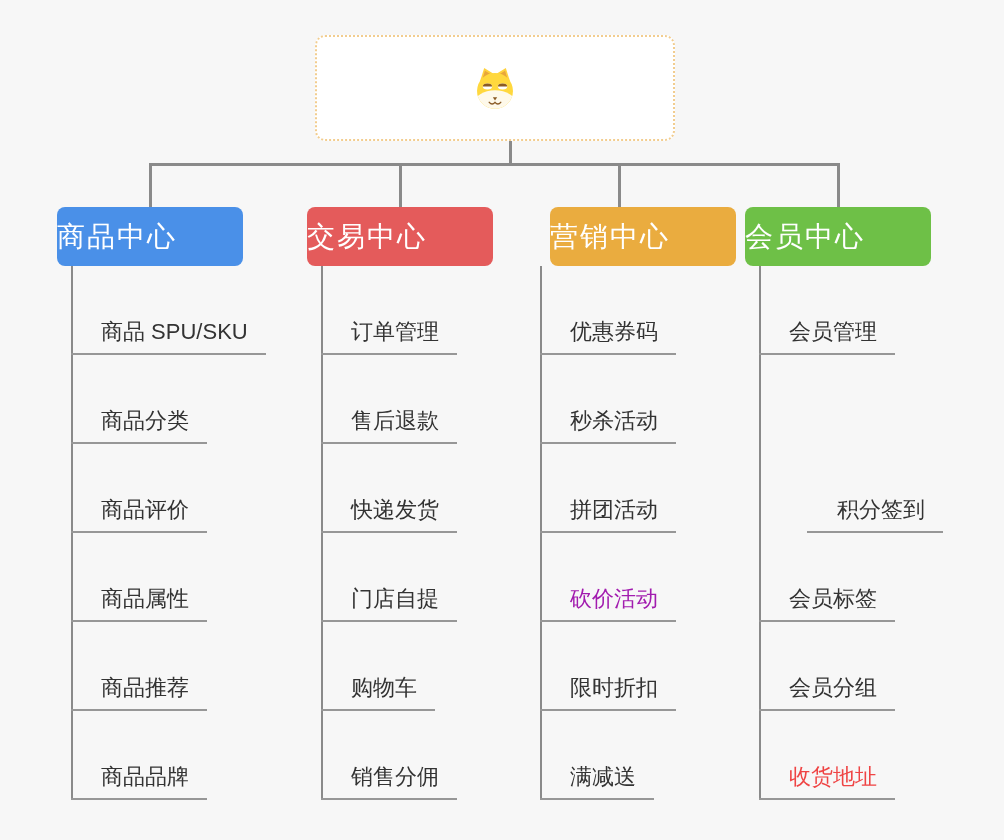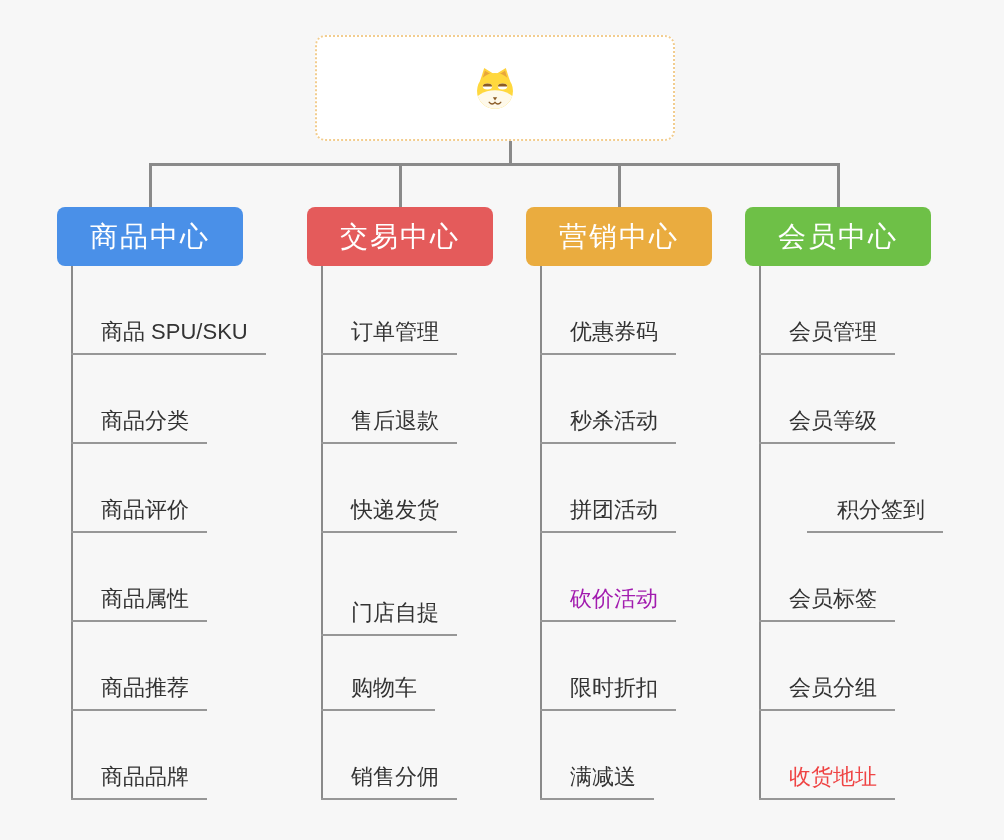--- a/index.html
+++ b/index.html
@@ -46,21 +46,21 @@
     top:0; height:840px;
     width:186px;
   }
   .branch-box{
     position:absolute;
     left:0; top:207px;
     width:186px; height:59px;
     border-radius:8px;
     display:flex;
     align-items:center;
-    justify-content:center;
+    justify-content:flex-start;
   }
   .branch-label{
     color:#FFFFFF;
     font-size:28px;
     letter-spacing:2px;
     white-space:nowrap;
   }
   .trunk{
     position:absolute;
     left:14px; top:266px;
@@ -131,45 +131,44 @@
       </div>
 
   <div class="col" style="left: 307px;">
     <div class="branch-box" style="background: rgb(228, 91, 91);">
       <span class="branch-label">交易中心</span>
     </div>
     <div class="trunk" style="background: rgb(138, 138, 138);"></div>
   <div class="leaf" style="top: 313px; border-bottom-color: rgb(151, 151, 151); color: rgb(51, 51, 51);">订单管理</div>
         <div class="leaf" style="top: 402px; border-bottom-color: rgb(151, 151, 151); color: rgb(51, 51, 51);">售后退款</div>
         <div class="leaf" style="top: 491px; border-bottom-color: rgb(151, 151, 151); color: rgb(51, 51, 51);">快递发货</div>
-        <div class="leaf" style="top: 594px; border-bottom-color: rgb(151, 151, 151); color: rgb(51, 51, 51);">门店自提</div>
+        <div class="leaf" style="top: 580px; border-bottom-color: rgb(151, 151, 151); color: rgb(51, 51, 51);">门店自提</div>
         <div class="leaf" style="top: 669px; border-bottom-color: rgb(151, 151, 151); color: rgb(51, 51, 51);">购物车</div>
         <div class="leaf" style="top: 758px; border-bottom-color: rgb(151, 151, 151); color: rgb(51, 51, 51);">销售分佣</div>
       </div>
 
   <div class="col" style="left: 526px;">
-    <div class="branch-box" style="background: rgb(234, 172, 63);">
+    <div class="branch-box" style="background: rgb(234, 172, 63); margin-left: 24px;">
       <span class="branch-label">营销中心</span>
     </div>
     <div class="trunk" style="background: rgb(138, 138, 138);"></div>
   <div class="leaf" style="top: 313px; border-bottom-color: rgb(151, 151, 151); color: rgb(51, 51, 51);">优惠券码</div>
         <div class="leaf" style="top: 402px; border-bottom-color: rgb(151, 151, 151); color: rgb(51, 51, 51);">秒杀活动</div>
         <div class="leaf" style="top: 491px; border-bottom-color: rgb(151, 151, 151); color: rgb(51, 51, 51);">拼团活动</div>
         <div class="leaf" style="top: 580px; border-bottom-color: rgb(151, 151, 151); color: #a21caf;">砍价活动</div>
         <div class="leaf" style="top: 669px; border-bottom-color: rgb(151, 151, 151); color: rgb(51, 51, 51);">限时折扣</div>
         <div class="leaf" style="top: 758px; border-bottom-color: rgb(151, 151, 151); color: rgb(51, 51, 51);">满减送</div>
       </div>
 
   <div class="col" style="left: 745px;">
     <div class="branch-box" style="background: rgb(110, 192, 71);">
       <span class="branch-label">会员中心</span>
     </div>
     <div class="trunk" style="background: rgb(138, 138, 138);"></div>
   <div class="leaf" style="top: 313px; border-bottom-color: rgb(151, 151, 151); color: rgb(51, 51, 51);">会员管理</div>
-        <div class="leaf" style="top: 402px; border-bottom-color: rgb(151, 151, 151); color: rgb(51, 51, 51);">会员等级</div>
         <div class="leaf" style="top: 491px; border-bottom-color: rgb(151, 151, 151); color: rgb(51, 51, 51); margin-left: 48px;">积分签到</div>
         <div class="leaf" style="top: 580px; border-bottom-color: rgb(151, 151, 151); color: rgb(51, 51, 51);">会员标签</div>
         <div class="leaf" style="top: 669px; border-bottom-color: rgb(151, 151, 151); color: rgb(51, 51, 51);">会员分组</div>
         <div class="leaf" style="top: 758px; border-bottom-color: rgb(151, 151, 151); color: #ef4444;">收货地址</div>
       </div>
 </div>
 
 </div>
 
 </body></html>

